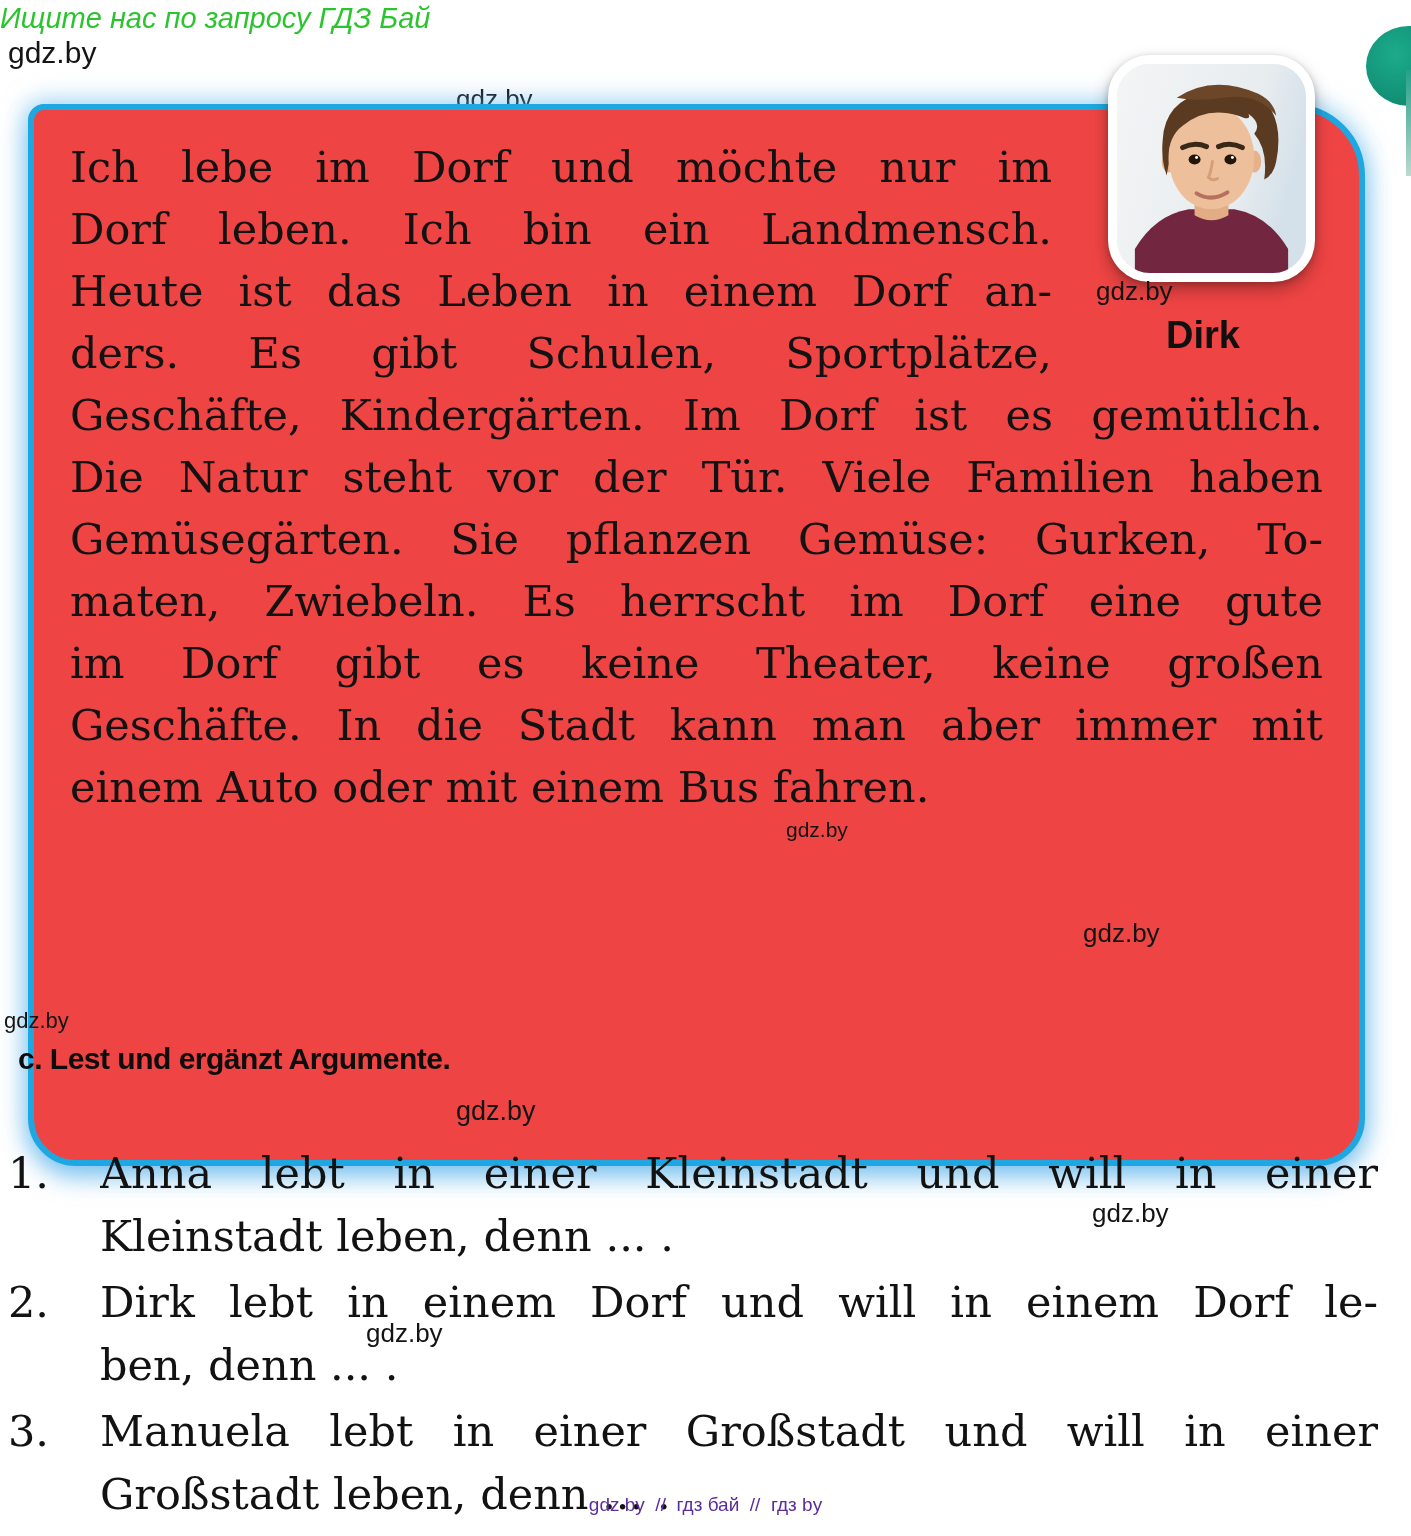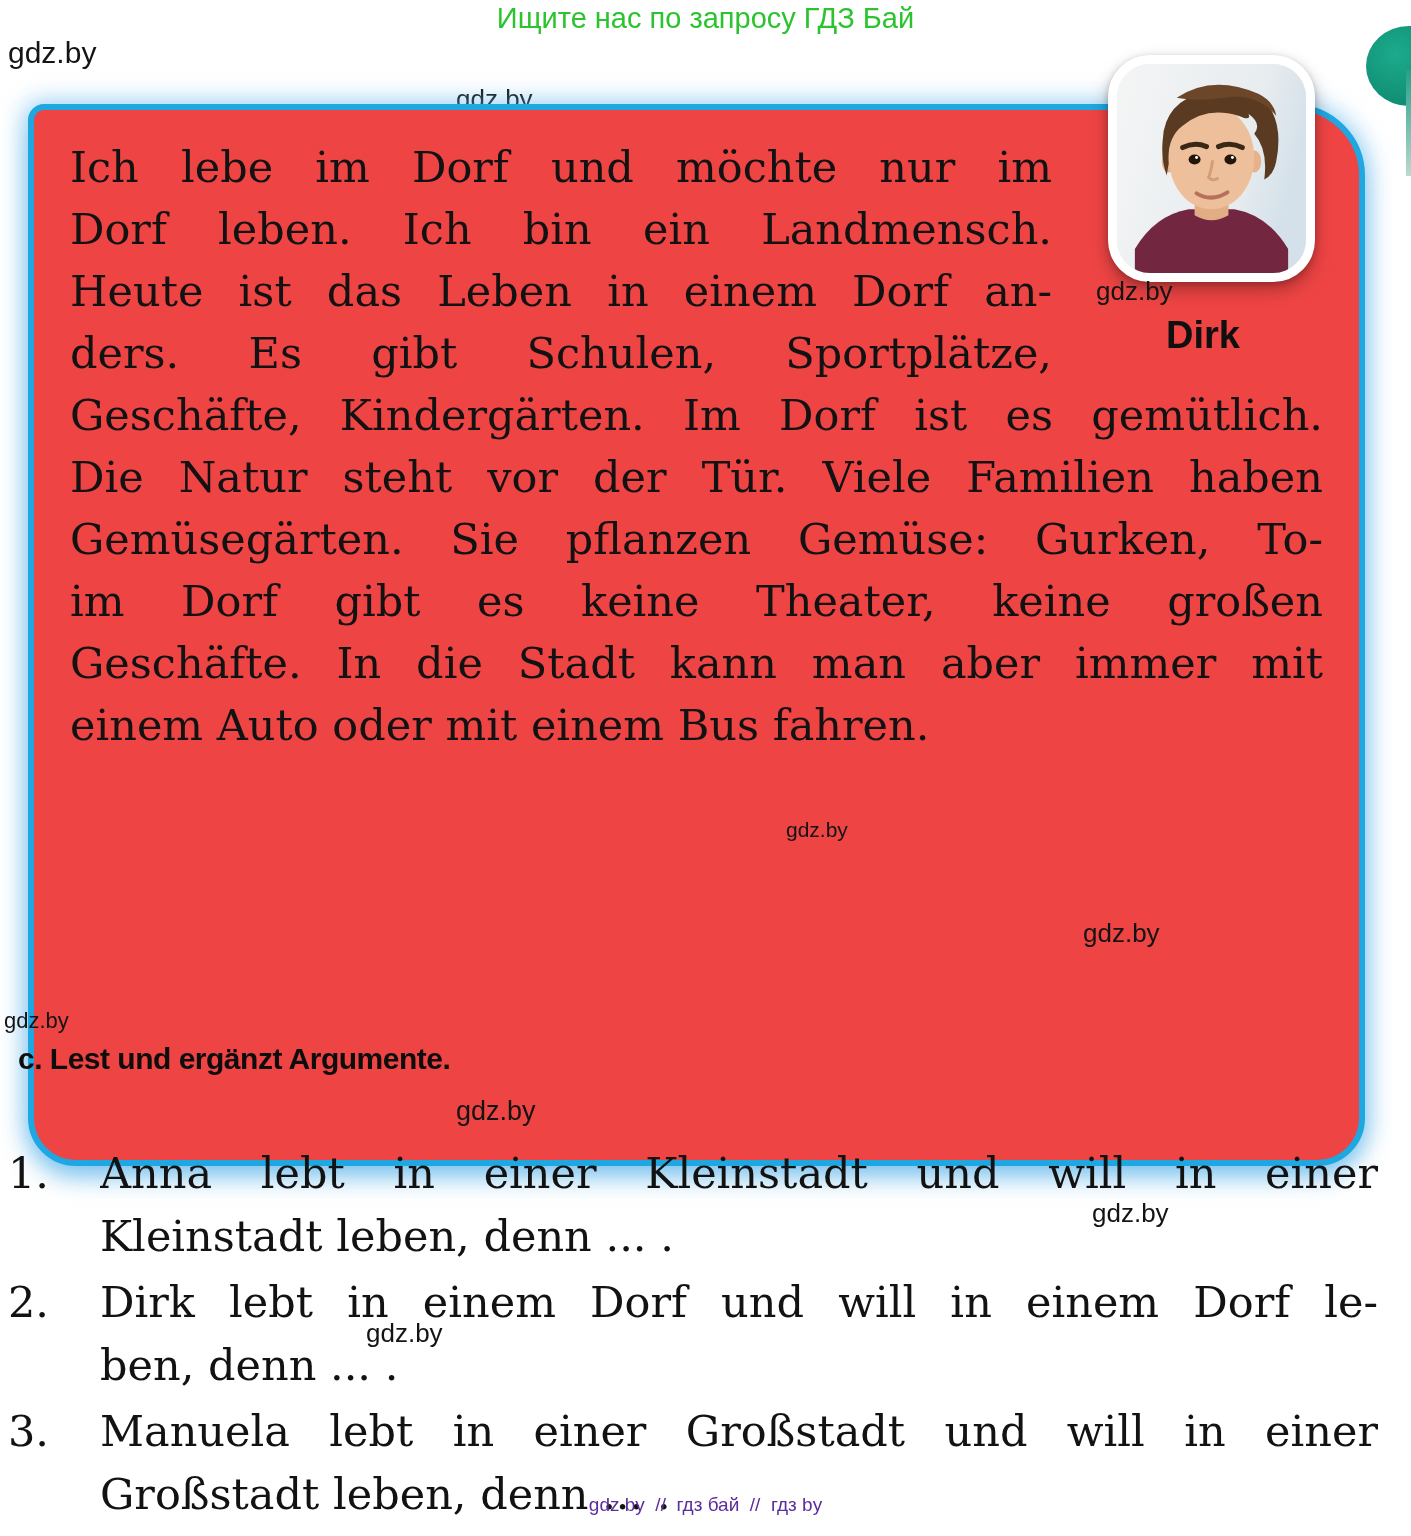--- a/index.html
+++ b/index.html
@@ -16,23 +16,23 @@
     background: #ffffff;
     overflow: hidden;
     font-family: "Liberation Sans", sans-serif;
     color: #111;
   }
 
   
   .banner {
     position: absolute;
     top: 2px; left: 0; right: 0;
-    text-align: center;
     font-size: 29px;
     color: var(--banner_green);
+    font-style: italic;
   }
 
   
   .wm { position: absolute; color: #141414; font-family: Liberation Sans, sans-serif; }
   .wm1 { left: 8px;    top: 36px;   font-size: 30px; }
   .wm2 { left: 456px;  top: 84px;   font-size: 26px; }
   .wm3 { left: 1096px; top: 276px;  font-size: 26px; }
   .wm4 { left: 786px;  top: 818px;  font-size: 21px; }
   .wm5 { left: 1083px; top: 918px;  font-size: 26px; }
   .wm6 { left: 4px;    top: 1008px; font-size: 22px; }
@@ -140,20 +140,21 @@
 
   <div class="bubble">
     <div class="bubble-text">
       <div class="bline narrow">Ich lebe im Dorf und möchte nur im</div>
       <div class="bline narrow">Dorf leben. Ich bin ein Landmensch.</div>
       <div class="bline narrow">Heute ist das Leben in einem Dorf an-</div>
       <div class="bline narrow">ders. Es gibt Schulen, Sportplätze,</div>
       <div class="bline">Geschäfte, Kindergärten. Im Dorf ist es gemütlich.</div>
       <div class="bline">Die Natur steht vor der Tür. Viele Familien haben</div>
       <div class="bline">Gemüsegärten. Sie pflanzen Gemüse: Gurken, To-</div>
+      <div class="bline">maten, Zwiebeln. Es herrscht im Dorf eine gute</div>
       <div class="bline">im Dorf gibt es keine Theater, keine großen</div>
       <div class="bline">Geschäfte. In die Stadt kann man aber immer mit</div>
       <div class="bline lastline">einem Auto oder mit einem Bus fahren.</div>
     </div>
   </div>
 
   <div class="photo">
     <svg viewBox="0 0 190 210" preserveAspectRatio="xMidYMid slice">
       <defs>
         <linearGradient id="pbg" x1="0" y1="0" x2="1" y2="0.3">

